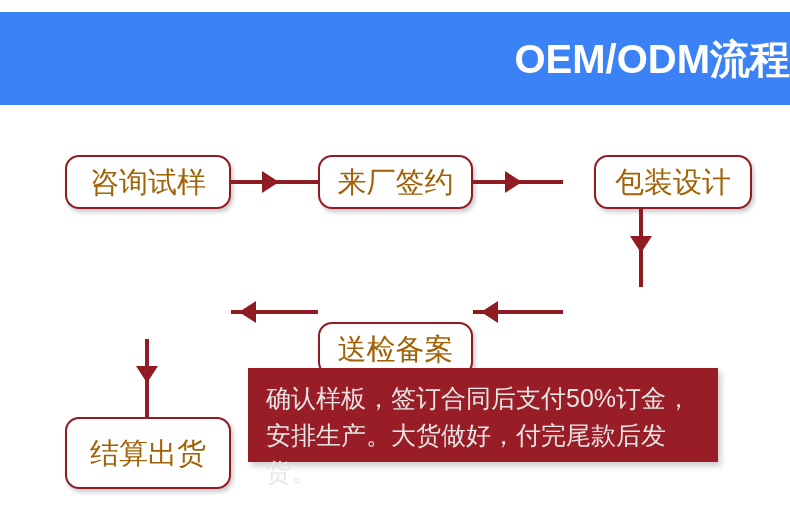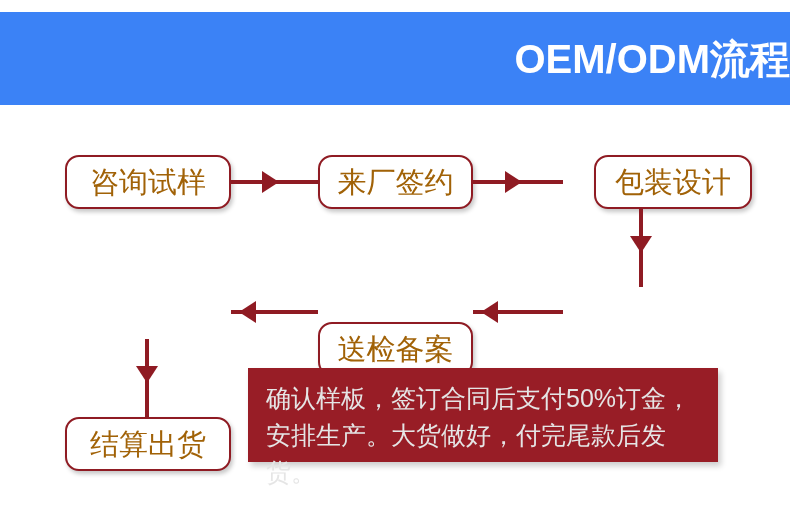--- a/index.html
+++ b/index.html
@@ -143,19 +143,19 @@
 
   <div class="flow-box" style="left:318px; top:285px; width:155px; height:54px;margin-top:37px;">送检备案</div>
 
   <div class="conn-h" style="left:473px; top:310px; width:90px;"></div>
   <div class="arrow-left" style="left:481px; top:301px;"></div>
 
 
   <div class="conn-v" style="left:145px; top:339px; height:78px;"></div>
   <div class="arrow-down" style="left:136px; top:366px;"></div>
 
-  <div class="flow-box" style="left:65px; top:417px; width:166px; height:54px;">结算出货</div>
+  <div class="flow-box" style="left:65px; top:417px; width:166px; height:72px;">结算出货</div>
 
   <div id="note-panel">
     <div id="note-text">确认样板，签订合同后支付50%订金，安排生产。大货做好，付完尾款后发货。</div>
   </div>
 
 </div>
 
 </body></html>

